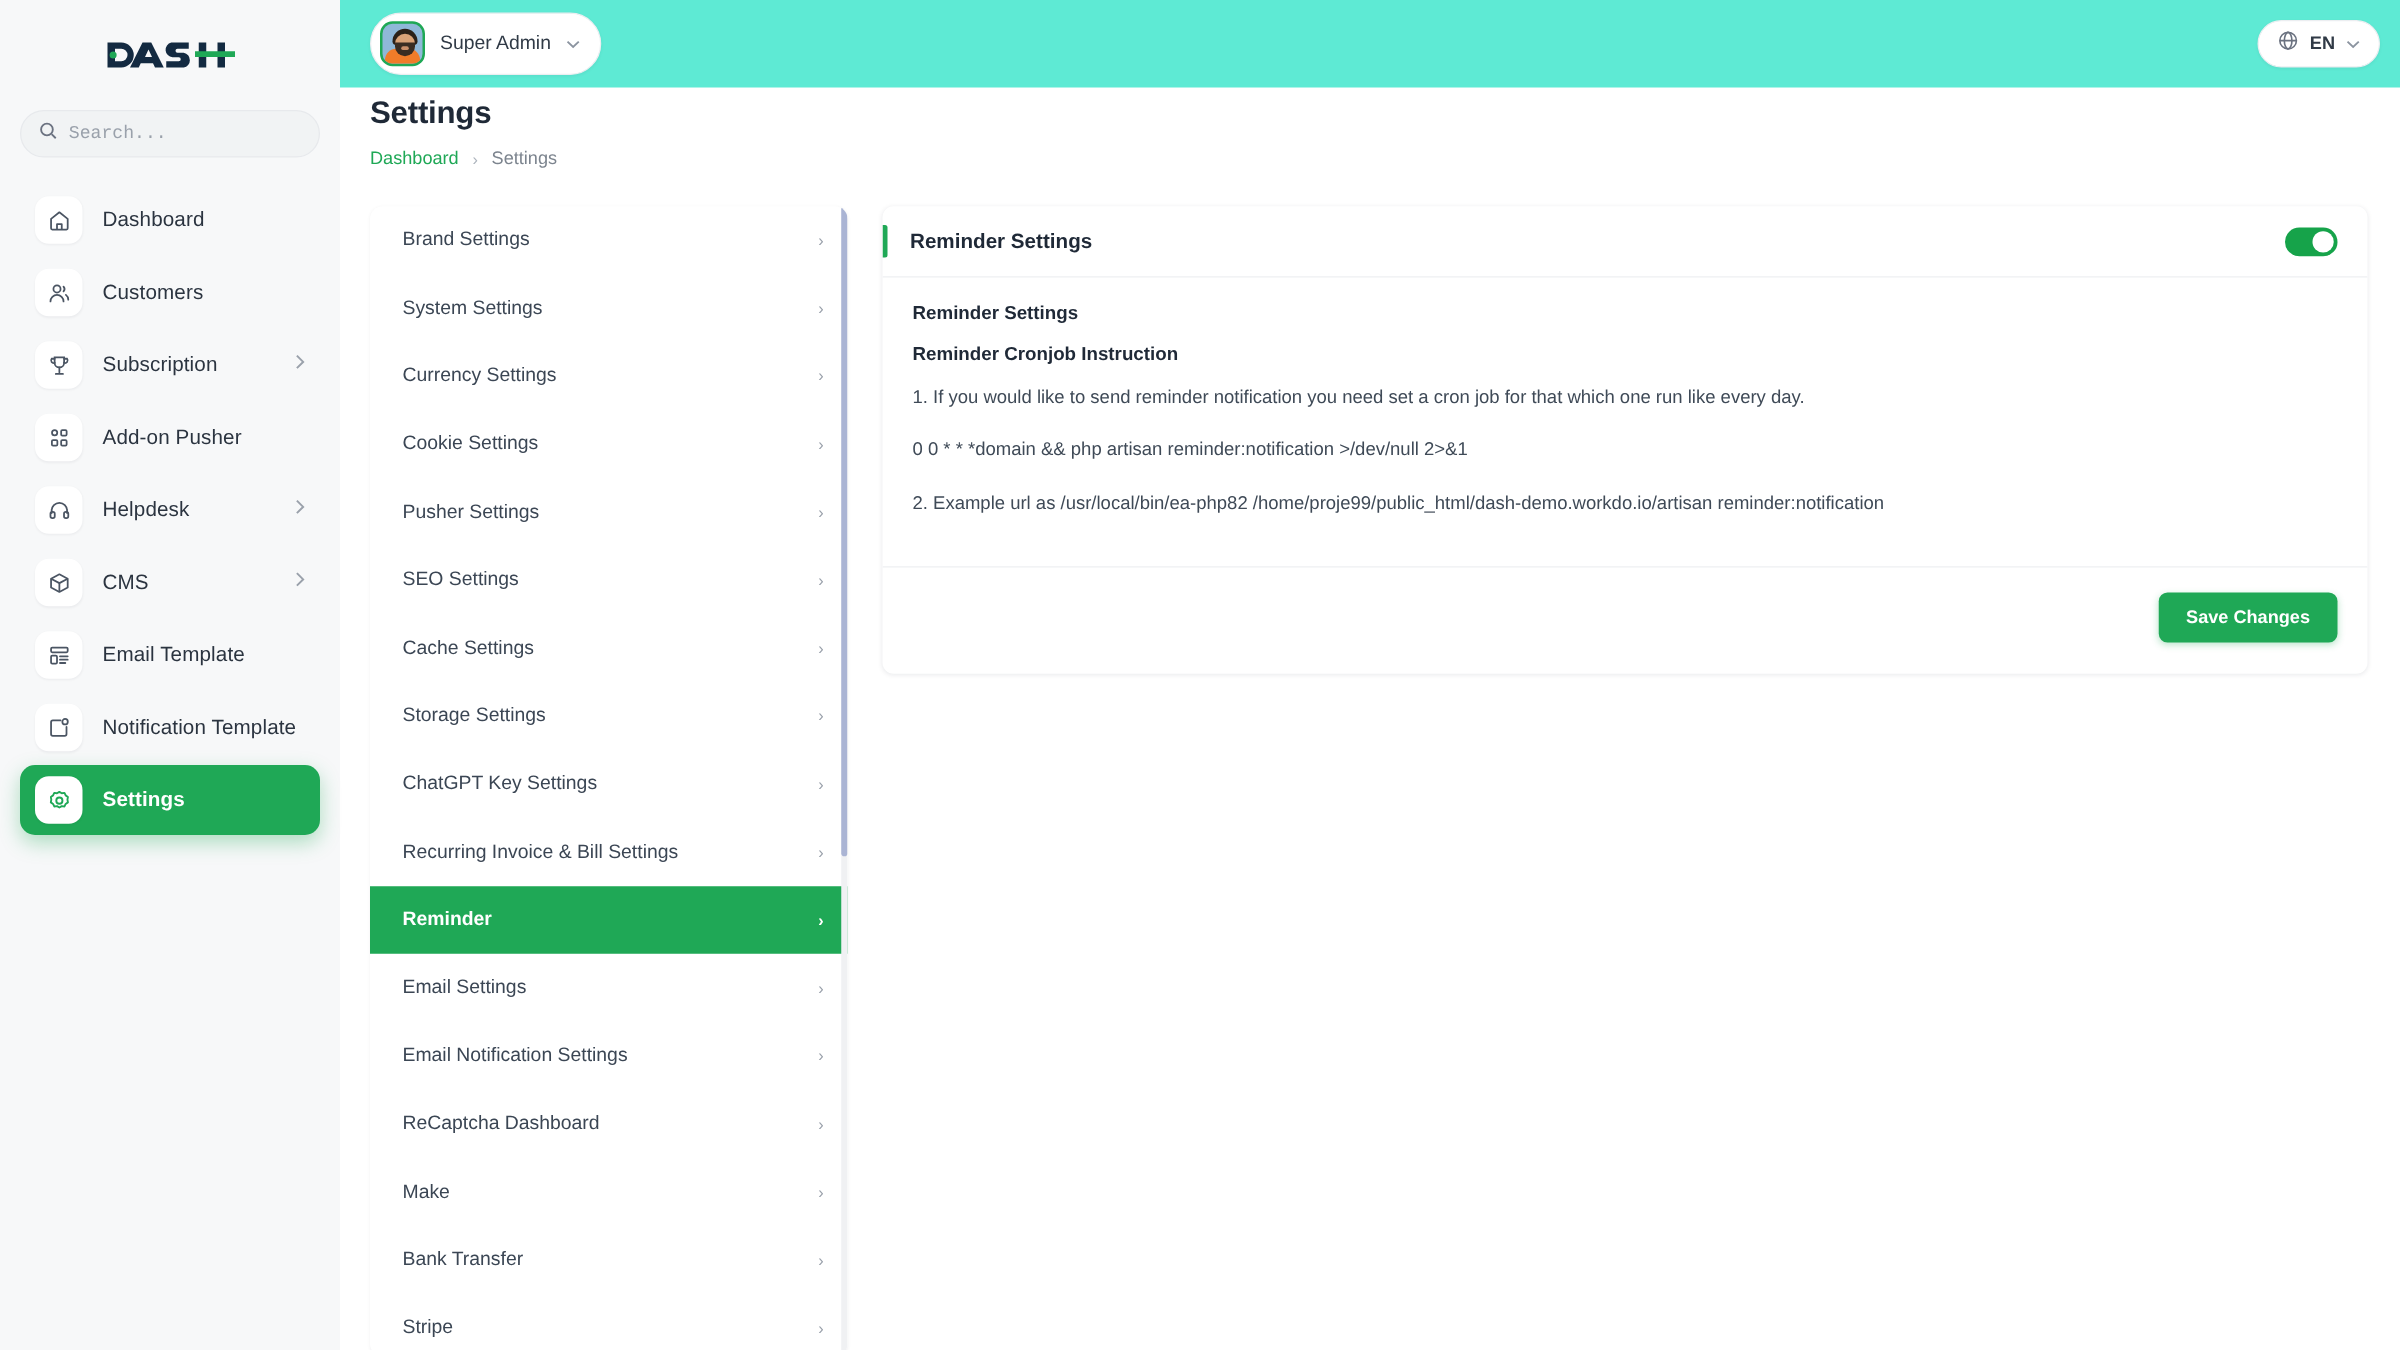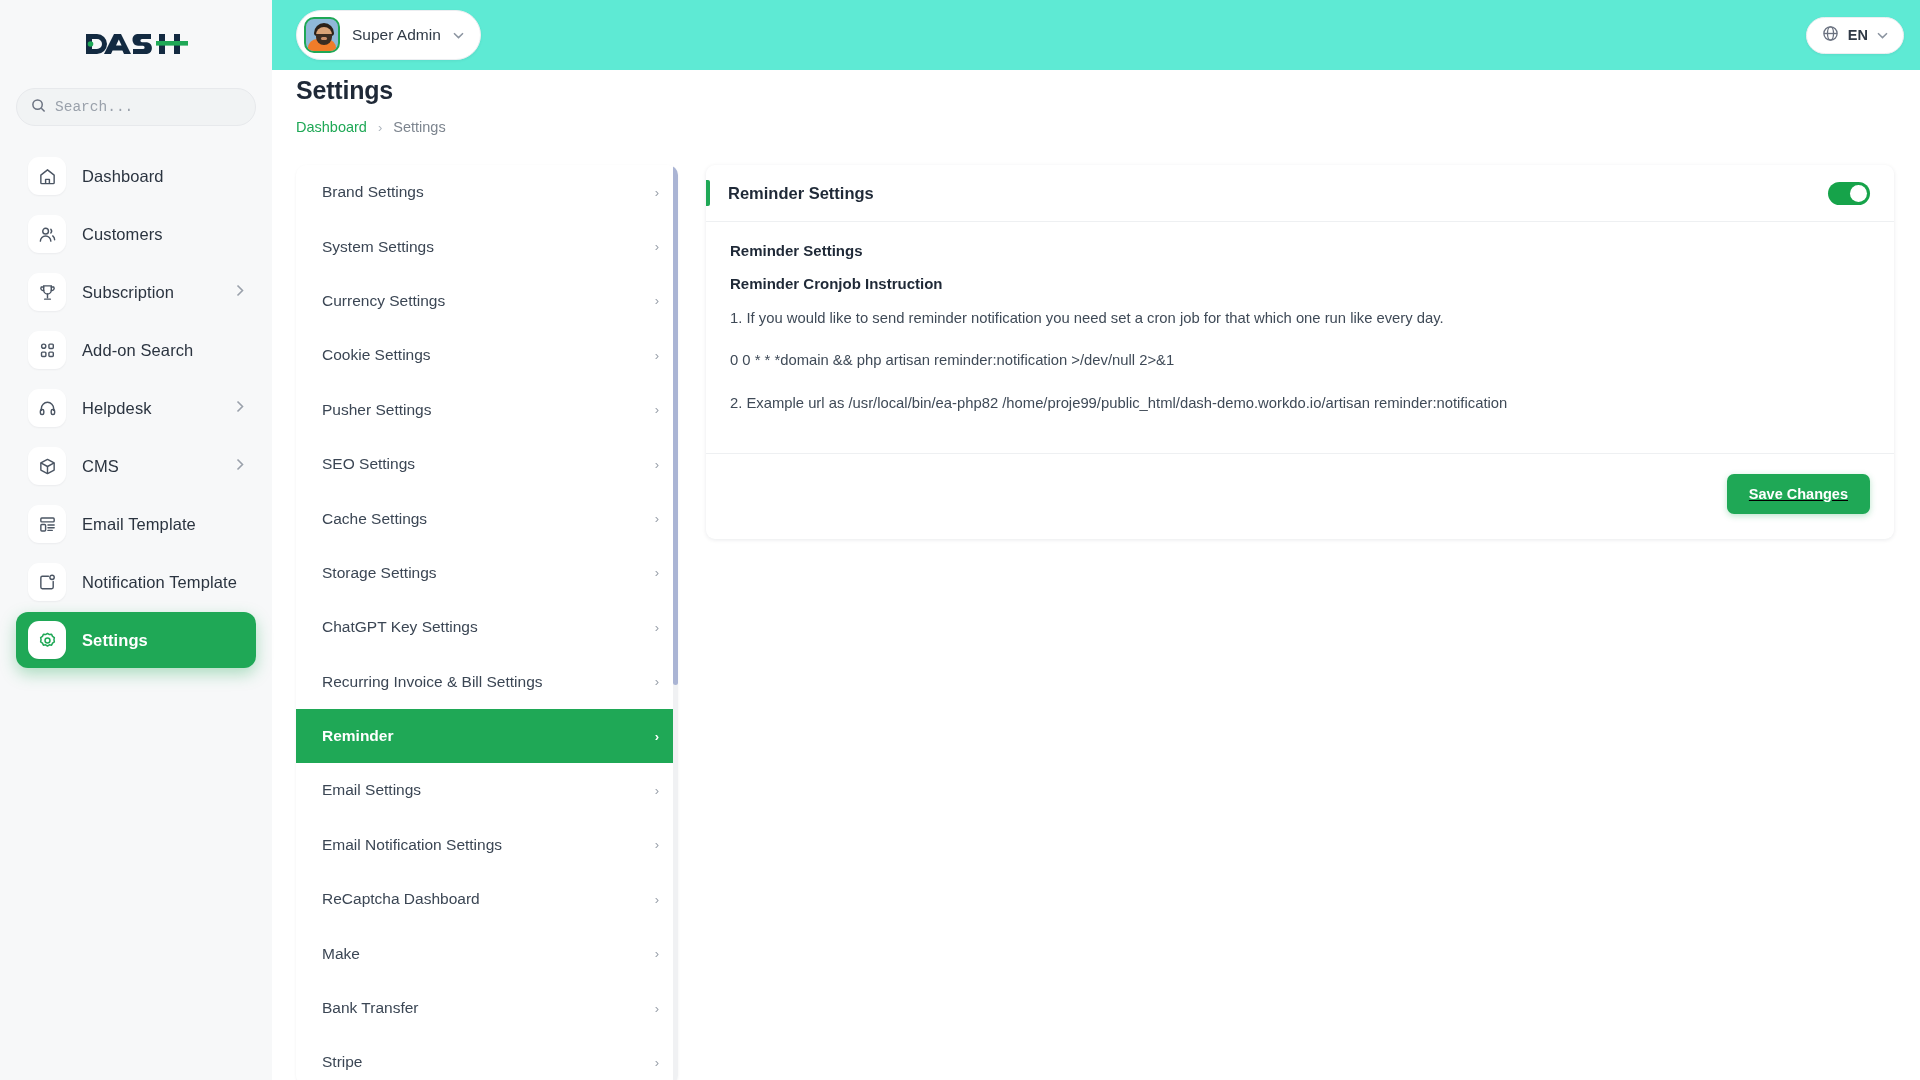--- a/index.html
+++ b/index.html
@@ -207,21 +207,20 @@
   }
   .panel-body { padding: 20px 24px 6px 24px; }
   .sec-title { font-size: 15px; font-weight: bold; color: #1f2937; margin-bottom: 16px; }
   .sec-text { font-size: 14.8px; color: #3f4a57; margin-bottom: 21px; line-height: 1.45; }
   .panel-foot {
     padding: 0 24px 25px 24px;
     display: flex; justify-content: flex-end;
     border-top: 1px solid #eef0f2;
     padding-top: 20px;
     margin-top: 12px;
-    text-decoration: underline;
   }
   .btn-save {
     background: #1fa856; color: #ffffff;
     border: none; border-radius: 7px;
     font-size: 14.5px; font-weight: bold;
     padding: 12px 22px;
     cursor: pointer;
     font-family: "Liberation Sans", sans-serif;
     box-shadow: 0 2px 6px rgba(31,168,86,.3);
   }
@@ -302,21 +301,21 @@
 
       <div class="nav-item">
         <span class="icon-chip">
           <svg width="19" height="19" viewBox="0 0 20 20" fill="none" stroke="#4b5563" stroke-width="1.5">
             <circle cx="6" cy="5.5" r="2.2"></circle>
               <rect x="11.5" y="3.3" width="4.6" height="4.6" rx="1"></rect>
             <rect x="3.7" y="11.7" width="4.6" height="4.6" rx="1"></rect>
               <rect x="11.5" y="11.7" width="4.6" height="4.6" rx="1"></rect>
           </svg>
         </span>
-        <span class="label">Add-on Search</span>
+        <span class="label">Add-on Pusher</span>
       </div>
 
       <div class="nav-item">
         <span class="icon-chip">
           <svg width="19" height="19" viewBox="0 0 20 20" fill="none" stroke="#4b5563" stroke-width="1.5" stroke-linecap="round">
             <path d="M3.5 12 V10 a6.5 6.5 0 0 1 13 0 v2"></path>
             <rect x="2.5" y="11" width="3.6" height="5.4" rx="1.6"></rect>
             <rect x="13.9" y="11" width="3.6" height="5.4" rx="1.6"></rect>
           </svg>
         </span>

